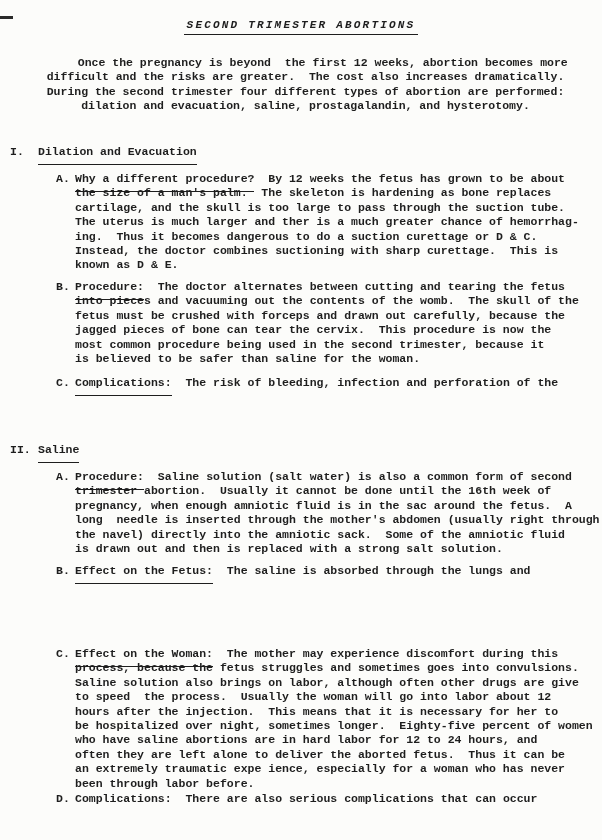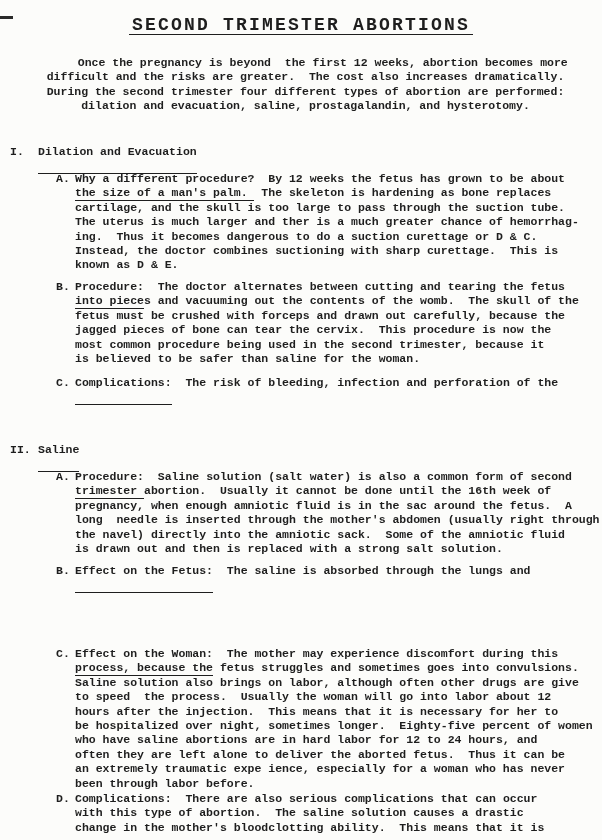--- a/index.html
+++ b/index.html
@@ -20,42 +20,43 @@
     position:absolute; left:0; top:16px;
     width:13px; height:3px;
     background:#2a2a2a;
   }
   .title-row {
     position:absolute; top:18px; left:0; right:0;
     text-align:center;
   }
   .doc-title {
     display:inline-block;
-    font-size:18px;
+    font-size:11px;
     letter-spacing:2.2px;
     padding:0 3px 2px 3px;
     border-bottom:1.5px solid #1e1e1e;
     white-space:pre;
+    font-style:italic;
   }
   .intro {
     position:absolute; left:13px; top:56px; right:4px;
     white-space:pre;
     text-align:center;
   }
   .sec-head {
     position:absolute; left:10px; right:4px;
     white-space:pre;
   }
   .numeral {
     display:inline-block;
     width:28px;
   }
   .u {
     border-bottom:1.5px solid #1e1e1e;
-    padding-bottom:15px;
+    padding-bottom:6px;
   }
   .block {
     position:absolute; left:56px; right:2px;
   }
   .blk-label {
     position:absolute; left:0; top:0;
   }
   .blk-body {
     margin-left:19px;
     white-space:pre;
@@ -132,19 +133,18 @@
 hours after the injection.  This means that it is necessary for her to
 be hospitalized over night, sometimes longer.  Eighty-five percent of women
 who have saline abortions are in hard labor for 12 to 24 hours, and
 often they are left alone to deliver the aborted fetus.  Thus it can be
 an extremely traumatic expe ience, especially for a woman who has never
 been through labor before.</span></div>
   </div>
 
   <div class="block" style="top:792px">
     <span class="blk-label">D.</span>
-    <div class="blk-body"><span>Complications:</span><span>  There are also serious complications that can occur</span><span class="more">with this type of abortion.  The saline solution causes a drastic
-change in the mother's bloodclotting ability.  This means that it is</span></div>
+    <div class="blk-body"><span>Complications:</span><span>  There are also serious complications that can occur</span></div>
   </div>
 
   <div class="fade-bottom"></div>
 
 </div>
 
 </body></html>

